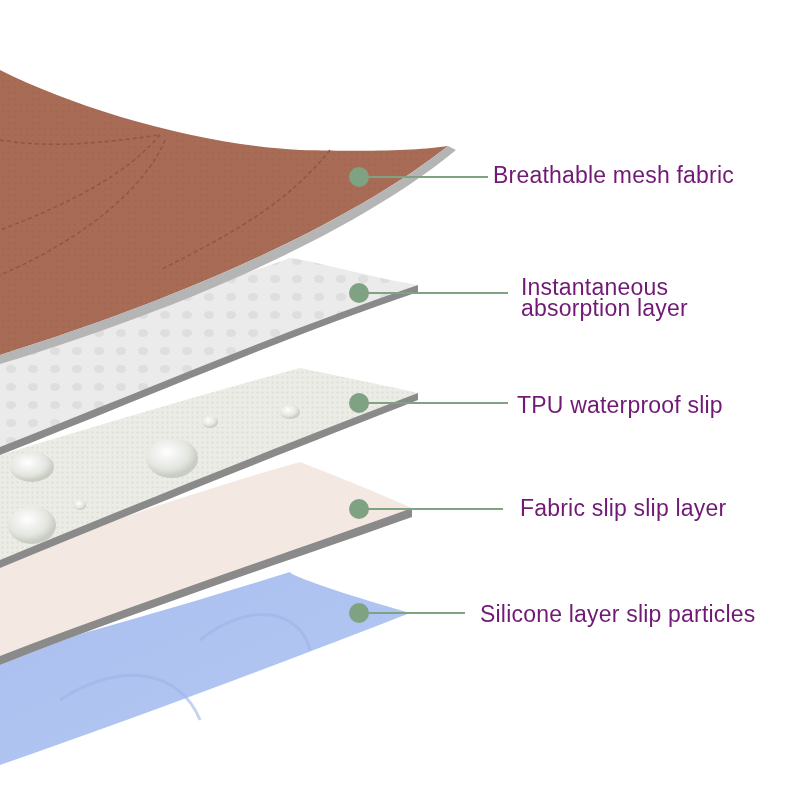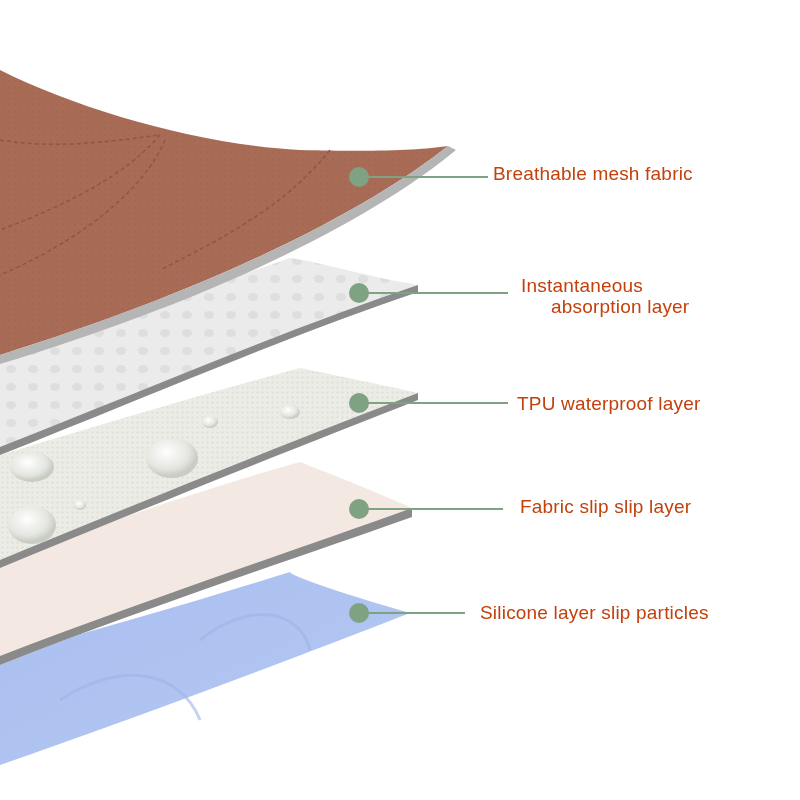--- a/index.html
+++ b/index.html
@@ -1,22 +1,22 @@
 <!DOCTYPE html>
 <html><head>
   <meta charset="utf-8">
   <style>
     html, body { margin: 0; padding: 0; background: #ffffff; }
     body { width: 800px; height: 800px; position: relative; overflow: hidden; }
     #stage { position: absolute; left: 0; top: 0; width: 800px; height: 800px; }
     .label {
       position: absolute;
       font-family: "Liberation Sans", "DejaVu Sans", sans-serif;
-      font-size: 19px;
-      color: #c2410c;
+      font-size: 23px;
+      color: #701a75;
       white-space: nowrap;
       line-height: 1;
       letter-spacing: 0.2px;
     }
   </style>
 </head>
 <body>
 
 <svg id="stage" viewBox="0 0 800 800" xmlns="http://www.w3.org/2000/svg">
   <defs>
@@ -92,16 +92,16 @@
     <line x1="359" y1="509" x2="503" y2="509" stroke="#7fa283" stroke-width="2"></line>
     <circle cx="359" cy="509" r="10" fill="#7fa283"></circle>
 
     <line x1="359" y1="613" x2="465" y2="613" stroke="#7fa283" stroke-width="2"></line>
     <circle cx="359" cy="613" r="10" fill="#7fa283"></circle>
   </g>
 </svg>
 
 <div class="label" style="left:493px; top:164px;">Breathable mesh fabric</div>
 <div class="label" style="left:521px; top:252px;margin-top:24px;">Instantaneous</div>
-<div class="label" style="left:551px; top:297px;">absorption layer</div>
-<div class="label" style="left:517px; top:394px;">TPU waterproof layer</div>
+<div class="label" style="left:521px; top:297px;">absorption layer</div>
+<div class="label" style="left:517px; top:394px;">TPU waterproof slip</div>
 <div class="label" style="left:520px; top:497px;">Fabric slip slip layer</div>
 <div class="label" style="left:480px; top:603px;">Silicone layer slip particles</div>
 
 </body></html>

